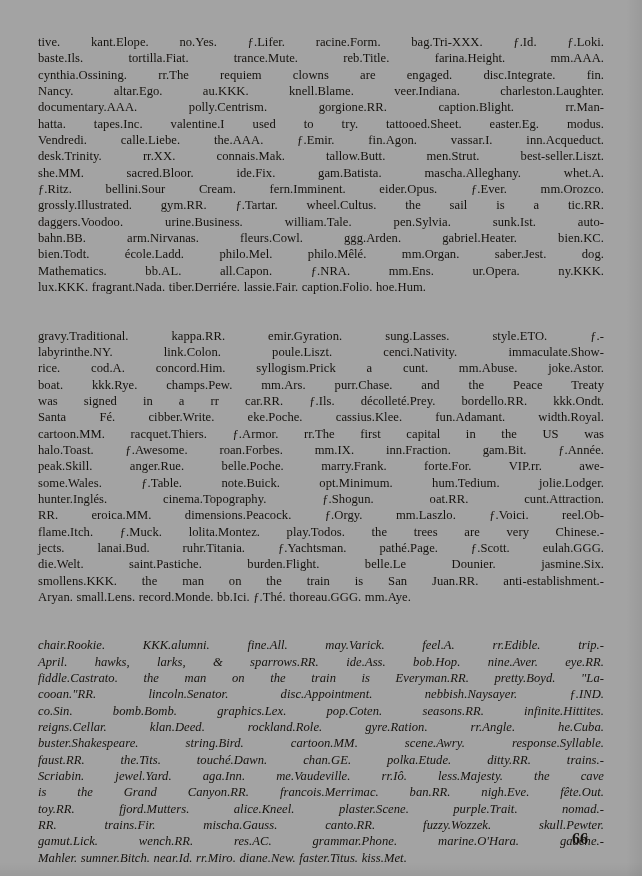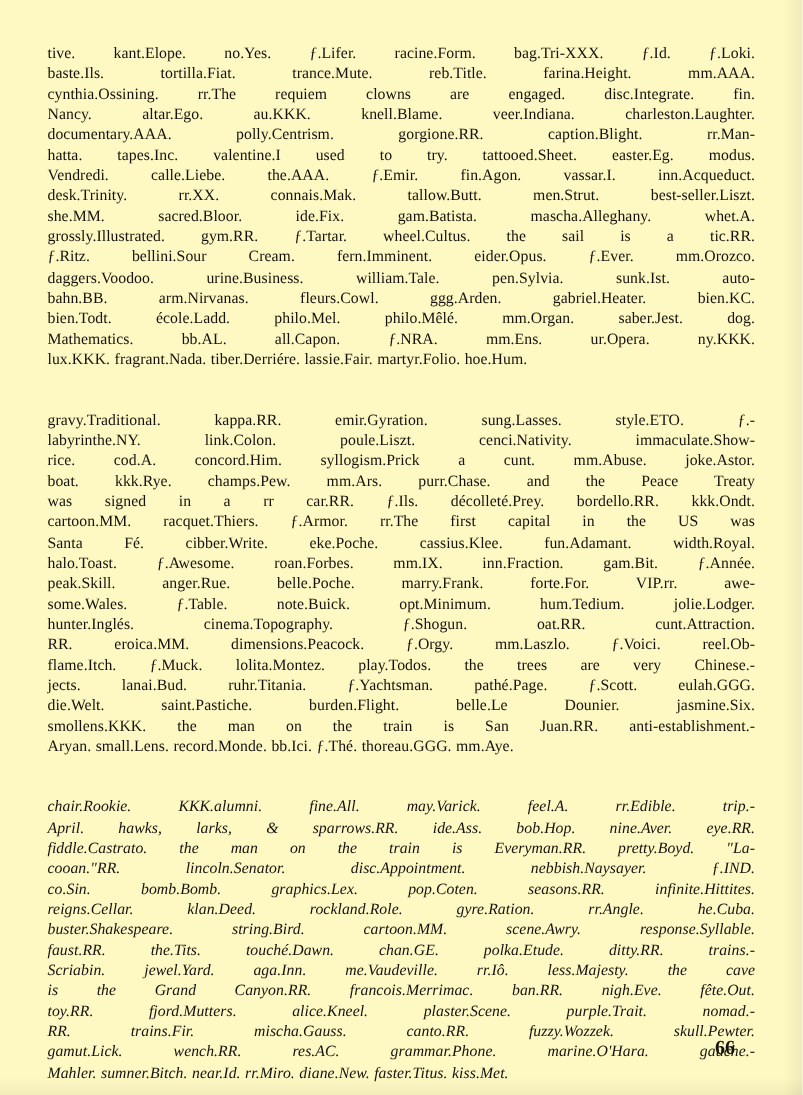--- a/index.html
+++ b/index.html
@@ -10,21 +10,21 @@
   body {
     width: 642px;
     height: 876px;
     overflow: hidden;
     font-family: "Liberation Serif", serif;
   }
   .page {
     position: relative;
     width: 642px;
     height: 876px;
-    background: #fef9c3;
+    background: #a3a3a3;
     box-sizing: border-box;
   }
   .page-inner {
     position: absolute;
     left: 38px;
     top: 34px;
     width: 566px;
   }
   .para {
     font-family: "Liberation Serif", serif;
@@ -91,37 +91,37 @@
     <div class="para block1">
       <span class="ln">tive. kant.Elope. no.Yes. ƒ.Lifer. racine.Form. bag.Tri-XXX. ƒ.Id. ƒ.Loki.</span>
       <span class="ln">baste.Ils. tortilla.Fiat. trance.Mute. reb.Title. farina.Height. mm.AAA.</span>
       <span class="ln">cynthia.Ossining. rr.The requiem clowns are engaged. disc.Integrate. fin.</span>
       <span class="ln">Nancy. altar.Ego. au.KKK. knell.Blame. veer.Indiana. charleston.Laughter.</span>
       <span class="ln">documentary.AAA. polly.Centrism. gorgione.RR. caption.Blight. rr.Man-</span>
       <span class="ln">hatta. tapes.Inc. valentine.I used to try. tattooed.Sheet. easter.Eg. modus.</span>
       <span class="ln">Vendredi. calle.Liebe. the.AAA. ƒ.Emir. fin.Agon. vassar.I. inn.Acqueduct.</span>
       <span class="ln">desk.Trinity. rr.XX. connais.Mak. tallow.Butt. men.Strut. best-seller.Liszt.</span>
       <span class="ln">she.MM. sacred.Bloor. ide.Fix. gam.Batista. mascha.Alleghany. whet.A.</span>
+      <span class="ln">ƒ.Ritz. bellini.Sour Cream. fern.Imminent. eider.Opus. ƒ.Ever. mm.Orozco.</span>
       <span class="ln">grossly.Illustrated. gym.RR. ƒ.Tartar. wheel.Cultus. the sail is a tic.RR.</span>
-      <span class="ln">ƒ.Ritz. bellini.Sour Cream. fern.Imminent. eider.Opus. ƒ.Ever. mm.Orozco.</span>
       <span class="ln">daggers.Voodoo. urine.Business. william.Tale. pen.Sylvia. sunk.Ist. auto-</span>
       <span class="ln">bahn.BB. arm.Nirvanas. fleurs.Cowl. ggg.Arden. gabriel.Heater. bien.KC.</span>
       <span class="ln">bien.Todt. école.Ladd. philo.Mel. philo.Mêlé. mm.Organ. saber.Jest. dog.</span>
       <span class="ln">Mathematics. bb.AL. all.Capon. ƒ.NRA. mm.Ens. ur.Opera. ny.KKK.</span>
-      <span class="ln">lux.KKK. fragrant.Nada. tiber.Derriére. lassie.Fair. martyr.Folio. hoe.Hum.</span>
+      <span class="ln">lux.KKK. fragrant.Nada. tiber.Derriére. lassie.Fair. caption.Folio. hoe.Hum.</span>
     </div>
 
     <div class="para block2">
       <span class="ln">gravy.Traditional. kappa.RR. emir.Gyration. sung.Lasses. style.ETO. ƒ.-</span>
       <span class="ln">labyrinthe.NY. link.Colon. poule.Liszt. cenci.Nativity. immaculate.Show-</span>
       <span class="ln">rice. cod.A. concord.Him. syllogism.Prick a cunt. mm.Abuse. joke.Astor.</span>
       <span class="ln">boat. kkk.Rye. champs.Pew. mm.Ars. purr.Chase. and the Peace Treaty</span>
       <span class="ln">was signed in a rr car.RR. ƒ.Ils. décolleté.Prey. bordello.RR. kkk.Ondt.</span>
+      <span class="ln">Santa Fé. cibber.Write. eke.Poche. cassius.Klee. fun.Adamant. width.Royal.</span>
       <span class="ln">cartoon.MM. racquet.Thiers. ƒ.Armor. rr.The first capital in the US was</span>
-      <span class="ln">Santa Fé. cibber.Write. eke.Poche. cassius.Klee. fun.Adamant. width.Royal.</span>
       <span class="ln">halo.Toast. ƒ.Awesome. roan.Forbes. mm.IX. inn.Fraction. gam.Bit. ƒ.Année.</span>
       <span class="ln">peak.Skill. anger.Rue. belle.Poche. marry.Frank. forte.For. VIP.rr. awe-</span>
       <span class="ln">some.Wales. ƒ.Table. note.Buick. opt.Minimum. hum.Tedium. jolie.Lodger.</span>
       <span class="ln">hunter.Inglés. cinema.Topography. ƒ.Shogun. oat.RR. cunt.Attraction.</span>
       <span class="ln">RR. eroica.MM. dimensions.Peacock. ƒ.Orgy. mm.Laszlo. ƒ.Voici. reel.Ob-</span>
       <span class="ln">flame.Itch. ƒ.Muck. lolita.Montez. play.Todos. the trees are very Chinese.-</span>
       <span class="ln">jects. lanai.Bud. ruhr.Titania. ƒ.Yachtsman. pathé.Page. ƒ.Scott. eulah.GGG.</span>
       <span class="ln">die.Welt. saint.Pastiche. burden.Flight. belle.Le Dounier. jasmine.Six.</span>
       <span class="ln">smollens.KKK. the man on the train is San Juan.RR. anti-establishment.-</span>
       <span class="ln">Aryan. small.Lens. record.Monde. bb.Ici. ƒ.Thé. thoreau.GGG. mm.Aye.</span>

